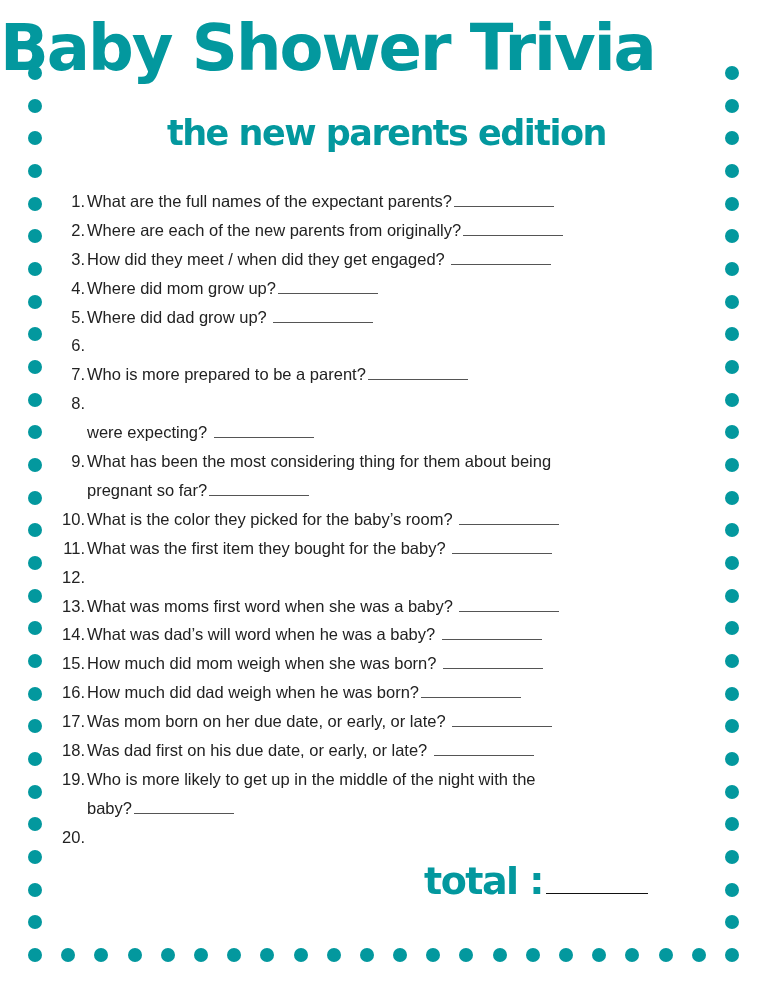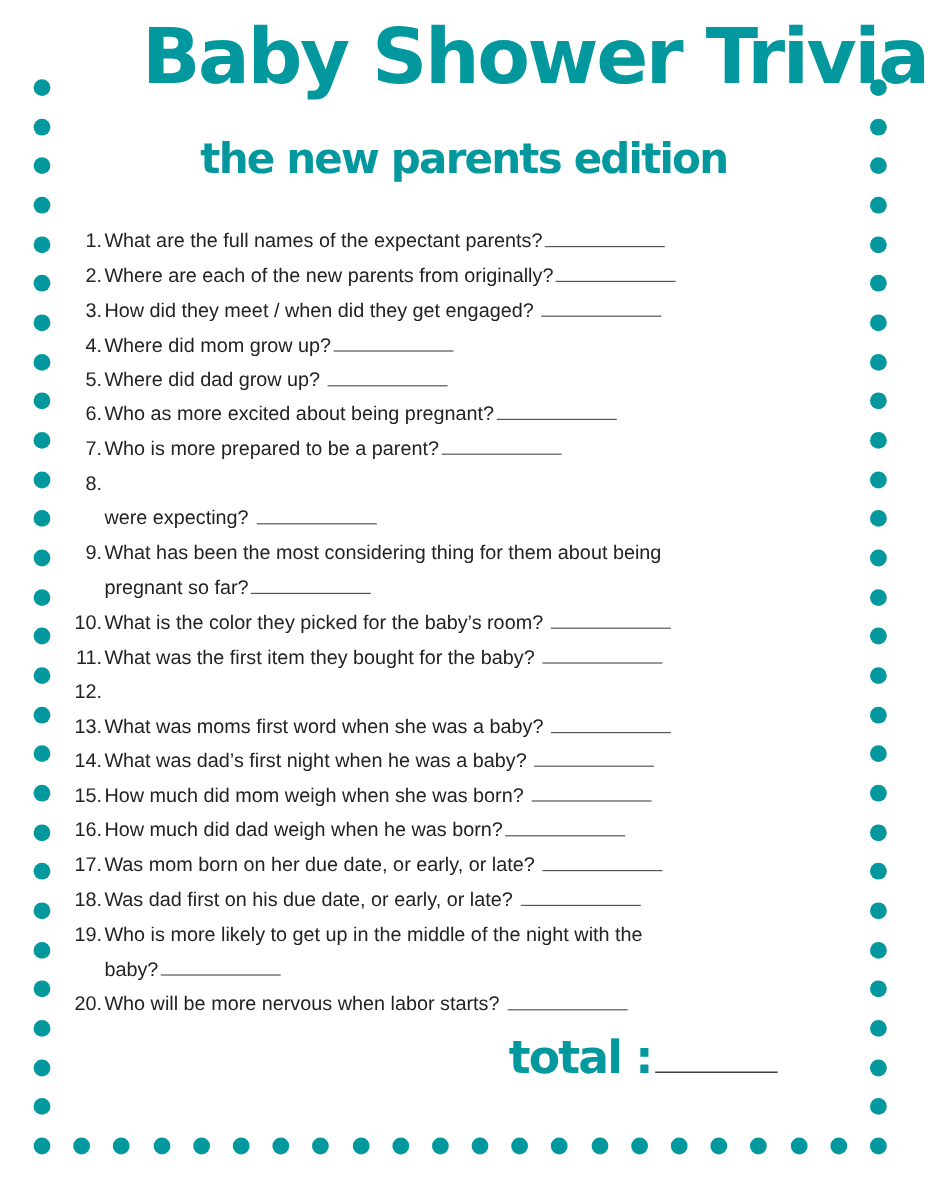--- a/index.html
+++ b/index.html
@@ -19,21 +19,21 @@
       position: absolute;
       left: 0; top: 0;
       width: 773px;
       height: 1000px;
     }
     .title {
       position: absolute;
       left: 0;
       width: 773px;
       top: 8px;
-      text-align: right;
+      text-align: left;
       font-family: "DejaVu Sans", sans-serif;
       font-weight: bold;
       font-size: 64px;
       letter-spacing: -2px;
       color: #03989e;
       line-height: 80px;
     }
     .subtitle {
       position: absolute;
       left: 0;
@@ -138,21 +138,20 @@
     <li class="q one">
       <span class="num">4.</span>
       <span class="text"><span>Where did mom grow up?</span><span class="blank"></span></span>
     </li>
     <li class="q one">
       <span class="num">5.</span>
       <span class="text"><span>Where did dad grow up? </span><span class="blank"></span></span>
     </li>
     <li class="q one">
       <span class="num">6.</span>
-      <span class="text"><span>Who as more excited about being pregnant?</span><span class="blank"></span></span>
     </li>
     <li class="q one">
       <span class="num">7.</span>
       <span class="text"><span>Who is more prepared to be a parent?</span><span class="blank"></span></span>
     </li>
     <li class="q two">
       <span class="num">8.</span>
       <span class="line2"><span>were expecting? </span><span class="blank"></span></span>
     </li>
     <li class="q two">
@@ -170,21 +169,21 @@
     </li>
     <li class="q one">
       <span class="num">12.</span>
     </li>
     <li class="q one">
       <span class="num">13.</span>
       <span class="text"><span>What was moms first word when she was a baby? </span><span class="blank"></span></span>
     </li>
     <li class="q one">
       <span class="num">14.</span>
-      <span class="text"><span>What was dad’s first night when he was a baby? </span><span class="blank"></span></span>
+      <span class="text"><span>What was dad’s will word when he was a baby? </span><span class="blank"></span></span>
     </li>
     <li class="q one">
       <span class="num">15.</span>
       <span class="text"><span>How much did mom weigh when she was born?  </span><span class="blank"></span></span>
     </li>
     <li class="q one">
       <span class="num">16.</span>
       <span class="text"><span>How much did dad weigh when he was born?</span><span class="blank"></span></span>
     </li>
     <li class="q one">
@@ -195,21 +194,20 @@
       <span class="num">18.</span>
       <span class="text"><span>Was dad first on his due date, or early, or late? </span><span class="blank"></span></span>
     </li>
     <li class="q two">
       <span class="num">19.</span>
       <span class="text">Who is more likely to get up in the middle of the night with the</span>
       <span class="line2"><span>baby?</span><span class="blank"></span></span>
     </li>
     <li class="q one">
       <span class="num">20.</span>
-      <span class="text"><span>Who will be more nervous when labor starts? </span><span class="blank"></span></span>
     </li>
   </ol>
 
   <div class="total">total :</div>
   <div class="total-line"></div>
 
   <div id="dot-border">
       <div class="dot" style="width: 14px; height: 14px; left: 28px; top: 66px; background: rgb(3, 152, 158);"></div>
       <div class="dot" style="width: 14px; height: 14px; left: 725px; top: 66px; background: rgb(3, 152, 158);"></div>
       <div class="dot" style="width: 14px; height: 14px; left: 28px; top: 98.6667px; background: rgb(3, 152, 158);"></div>

